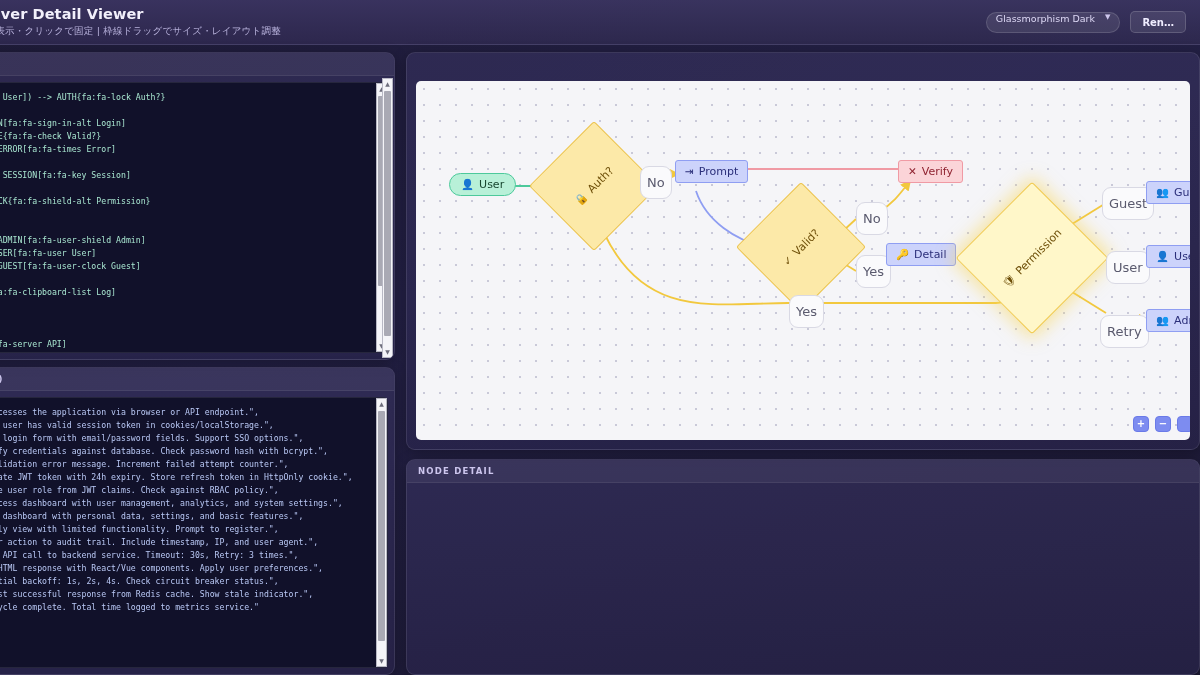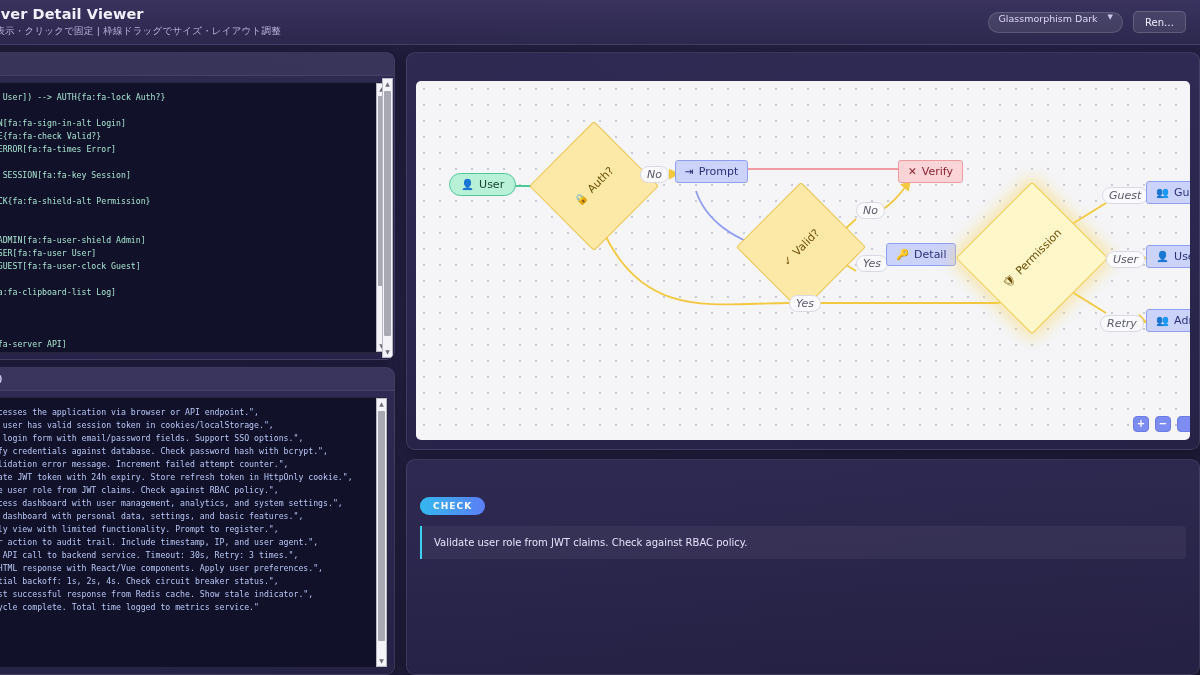--- a/index.html
+++ b/index.html
@@ -42,21 +42,21 @@
     height: 21px; padding: 0 9px;
     font-size: 9.5px; color: #ddd8f5; white-space: nowrap;
   }
   .theme-select .chev { font-size: 7px; color: #cfc8ee; }
   .render-btn {
     background: rgba(255,255,255,0.09);
     border: 1px solid rgba(255,255,255,0.16);
     border-radius: 5px;
     height: 22px; padding: 8px 11px;
     display: flex; align-items: center;
-    font-size: 10px; font-weight: normal; color: #f0edff; white-space: nowrap;
+    font-size: 10px; font-weight: bold; color: #f0edff; white-space: nowrap;
   }
 
   
   .panel {
     position: absolute;
     background: linear-gradient(180deg, rgba(58,52,98,0.55) 0%, rgba(44,39,80,0.55) 100%);
     border: 1px solid rgba(255,255,255,0.10);
     border-radius: 9px;
     overflow: hidden;
     box-shadow: 0 3px 14px rgba(0,0,0,0.28);
@@ -156,21 +156,21 @@
     position: absolute; inset: 0; display: flex; align-items: center; justify-content: center;
     gap: 5px; transform: rotate(-45deg); font-size: 11px; color: #6e4f08; white-space: nowrap;
   }
   .dia-wrap { position: absolute; width: 92px; height: 92px; }
   .dia-wrap.big { width: 108px; height: 108px; }
   .dia-wrap.big .node-dia { width: 108px; height: 108px; }
 
   .edge-label {
     position: absolute;
     background: #fafafc; border: 1px solid #d9d9e4; border-radius: 9px;
-    padding: 1px 6px; font-size: 11px; color: #5a5a6e; font-style: italic;
+    padding: 8px 6px; font-size: 13px; color: #5a5a6e;
   }
   .ico { font-size: 10.5px; line-height: 1; }
 
   
   #detail-panel { left: 406px; top: 459px; width: 794px; height: 216px; }
   #detail-body { padding: 11px 13px; }
   .type-badge {
     display: inline-flex; align-items: center; justify-content: center;
     background: linear-gradient(90deg, #34b8f0 0%, #5b7ef5 100%);
     color: #fff; font-size: 9px; font-weight: bold; letter-spacing: 1.1px;
@@ -415,17 +415,14 @@
       </div>
       <div class="zoom-btn">
         <span>−</span>
       </div>
       <div class="zoom-btn"></div>
     </div>
   </div>
 </div>
 
 <div class="panel" id="detail-panel">
-  <div class="panel-body" id="detail-body">
-    <div class="type-badge">CHECK</div>
-    <div id="detail-desc">Validate user role from JWT claims. Check against RBAC policy.</div>
-  </div>
+  <div class="panel-head">NODE DETAIL</div>
 </div>
 
 </body></html>

